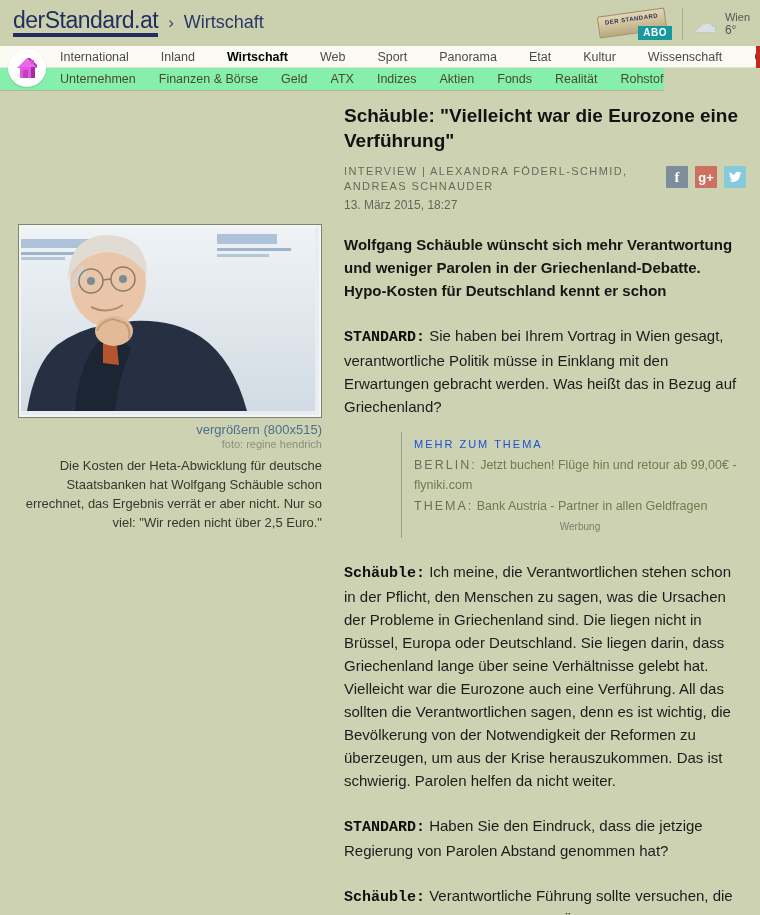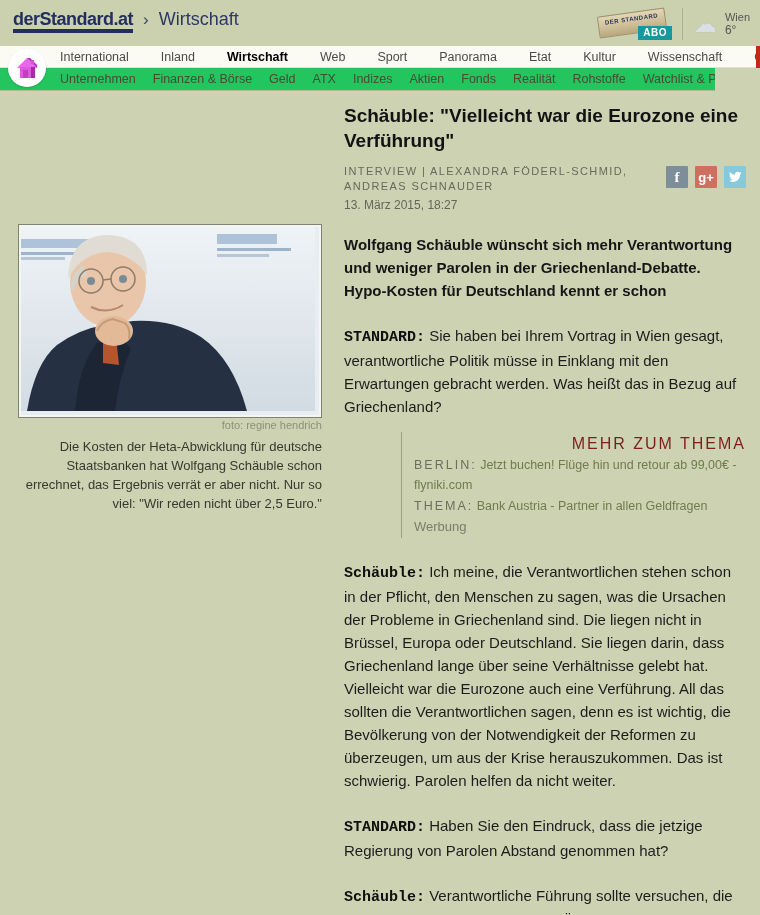--- a/index.html
+++ b/index.html
@@ -6,21 +6,21 @@
   .page{
     position:relative;width:760px;height:915px;overflow:hidden;
     background:#cdd3b2;
     font-family:"Liberation Sans","DejaVu Sans",sans-serif;
     color:#1e1e1e;
   }
   
   .site-header{position:absolute;left:0;top:0;width:760px;height:46px;background:#cbd1ae;}
   .logo-wrap{position:absolute;left:13px;top:9px;display:flex;align-items:baseline;gap:10px;}
   .logo{
-    font-size:18px;font-weight:bold;letter-spacing:-0.5px;color:#222e5e;
+    font-size:23px;font-weight:normal;letter-spacing:-0.5px;color:#222e5e;
     text-decoration:none;border-bottom:4px solid #222e5e;padding-bottom:1px;line-height:1;
     cursor:pointer;
   }
   .crumb-arrow{color:#3a4570;font-size:17px;}
   .crumb{color:#2c3766;font-size:18px;text-decoration:none;cursor:pointer;}
   .header-right{position:absolute;right:10px;top:4px;display:flex;align-items:center;gap:10px;height:40px;}
   .abo{position:relative;width:76px;height:34px;cursor:pointer;}
   .paper{
     position:absolute;left:2px;top:5px;width:66px;height:20px;transform:rotate(-8deg);
     background:linear-gradient(180deg,#e3d6b4 0%,#cdbd96 60%,#b7a67e 100%);
@@ -41,22 +41,22 @@
   
   .nav1{
     position:absolute;left:0;top:46px;width:760px;height:22px;background:#fbfbf4;
     display:flex;align-items:center;gap:32px;padding-left:60px;box-sizing:border-box;
     white-space:nowrap;overflow:hidden;border-bottom:1px solid #e2e2d4;
   }
   .nav1 .nav-item{font-size:12.5px;color:#4c4c46;cursor:pointer;}
   .nav1 .nav-item.active{color:#000;font-weight:bold;}
   .red-strip{position:absolute;right:0;top:46px;width:4px;height:22px;background:#c7261d;}
   .nav2{
-    position:absolute;left:0;top:68px;width:715px;height:23px;background:#22c55e;
-    display:flex;align-items:center;gap:17px;padding-left:60px;box-sizing:border-box;
+    position:absolute;left:0;top:68px;width:664px;height:23px;background:#86efac;
+    display:flex;align-items:center;gap:23px;padding-left:60px;box-sizing:border-box;
     white-space:nowrap;overflow:hidden;border-bottom:1px solid #b2b98f;
   }
   .nav2 .nav-item{font-size:12.5px;color:#474b36;cursor:pointer;}
   .home-btn{
     position:absolute;left:8px;top:49px;width:38px;height:38px;border-radius:50%;
     background:#fff;z-index:3;display:flex;align-items:center;justify-content:center;
     box-shadow:0 1px 2px rgba(0,0,0,.15);cursor:pointer;
   }
   
   .col-left{position:absolute;left:18px;top:224px;width:304px;}
@@ -77,25 +77,25 @@
   .soc{width:22px;height:22px;display:flex;align-items:center;justify-content:center;
        color:#fff;cursor:pointer;border-radius:1px;}
   .soc-fb{background:#7d8d9a;font-family:"Liberation Serif",serif;font-weight:bold;font-size:15px;}
   .soc-gp{background:#cd7060;font-weight:bold;font-size:13px;}
   .soc-tw{background:#85c9da;}
   .date{margin-top:4px;font-size:12px;color:#63665a;}
   .lead{margin:21px 0 0;font-size:15px;line-height:23px;font-weight:bold;color:#161616;}
   .qa{margin:22px 0 0;font-size:15px;line-height:23px;color:#1c1c1c;}
   .qa b{color:#0f0f0f;font-family:Liberation Mono, monospace;}
   .more-box{margin:14px 0 0 57px;border-left:1px solid #99a083;padding:2px 0 2px 12px;}
-  .more-title{font-size:16px;letter-spacing:2px;color:#7f1d1d;line-height:20px;text-align:right;}
+  .more-title{font-size:11px;letter-spacing:2px;color:#1d4ed8;line-height:20px;}
   .more-item{font-size:12.5px;line-height:20px;margin-top:1px;}
   .more-label{letter-spacing:2px;color:#6b6f5e;}
   .more-link{color:#6f7b4c;text-decoration:none;cursor:pointer;}
-  .werbung{font-size:13px;color:#7a7e6c;line-height:18px;margin-top:2px;}
+  .werbung{font-size:10px;color:#7a7e6c;line-height:18px;margin-top:2px;text-align:center;}
 </style>
 </head>
 <body>
 
 <div class="page">
 
   <header class="site-header">
     <div class="logo-wrap">
       <a class="logo">derStandard.at</a>
       <span class="crumb-arrow">›</span>
@@ -185,20 +185,23 @@
         <circle cx="70" cy="54" r="12" fill="none" stroke="#8d7c68" stroke-width="1.5"></circle>
         <circle cx="102" cy="52" r="12" fill="none" stroke="#8d7c68" stroke-width="1.5"></circle>
         <line x1="82" y1="53" x2="90" y2="52" stroke="#8d7c68" stroke-width="1.5"></line>
         <circle cx="70" cy="54" r="4" fill="#7b8a94"></circle>
         <circle cx="102" cy="52" r="4" fill="#7b8a94"></circle>
         <path d="M70 80 Q 86 88 102 78" fill="none" stroke="#b5896b" stroke-width="2"></path>
         <ellipse cx="93" cy="104" rx="19" ry="15" fill="#e2ba97"></ellipse>
         <path d="M76 104 Q 80 94 92 92 L 104 96 Q 110 102 108 112" fill="none" stroke="#c69a78" stroke-width="2"></path>
       </svg>
     </div>
+    <div class="enlarge">
+      <a>vergrößern (800x515)</a>
+    </div>
     <div class="credit">foto: regine hendrich</div>
     <p class="caption">Die Kosten der Heta-Abwicklung für deutsche Staatsbanken hat Wolfgang Schäuble schon errechnet, das Ergebnis verrät er aber nicht. Nur so viel: "Wir reden nicht über 2,5 Euro."</p>
   </aside>
 
   <article class="col-right">
     <h1>Schäuble: "Vielleicht war die Eurozone eine Verführung"</h1>
 
     <div class="byline-row">
       <div class="byline">INTERVIEW | ALEXANDRA FÖDERL-SCHMID, ANDREAS SCHNAUDER</div>
       <div class="social">

